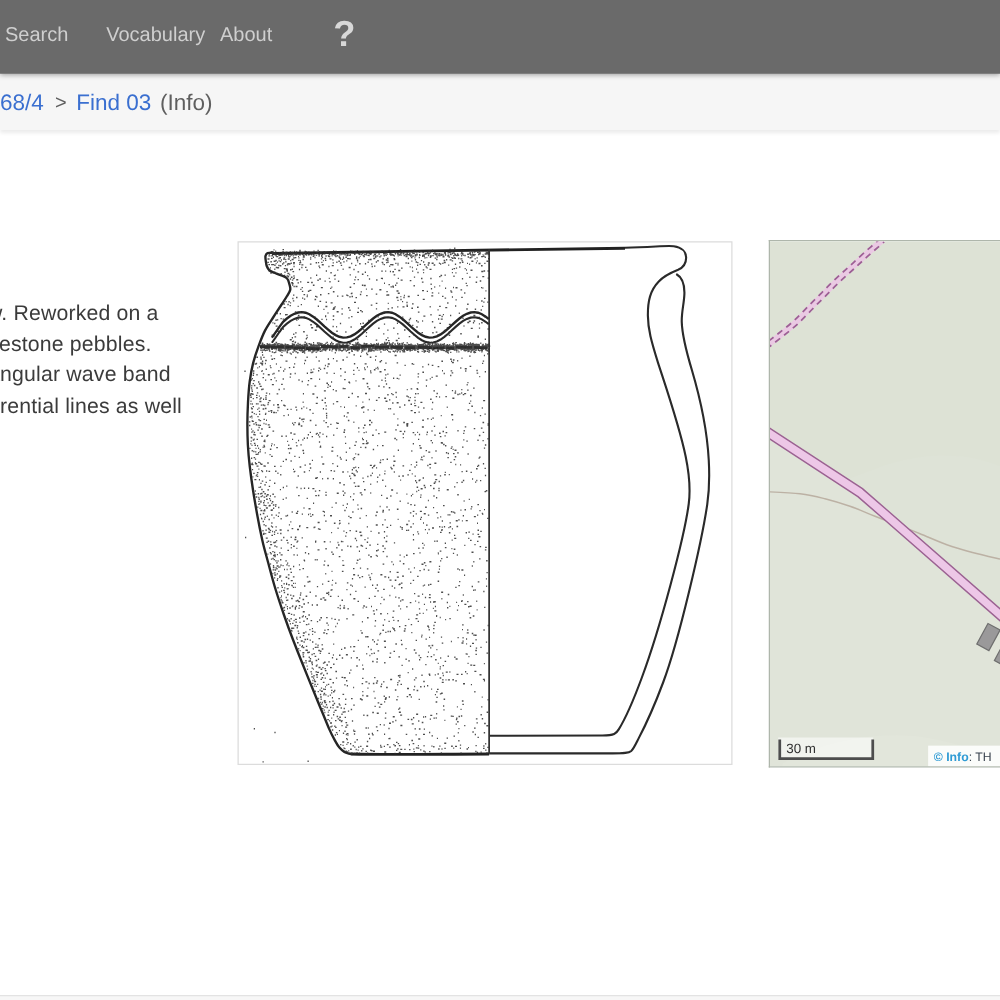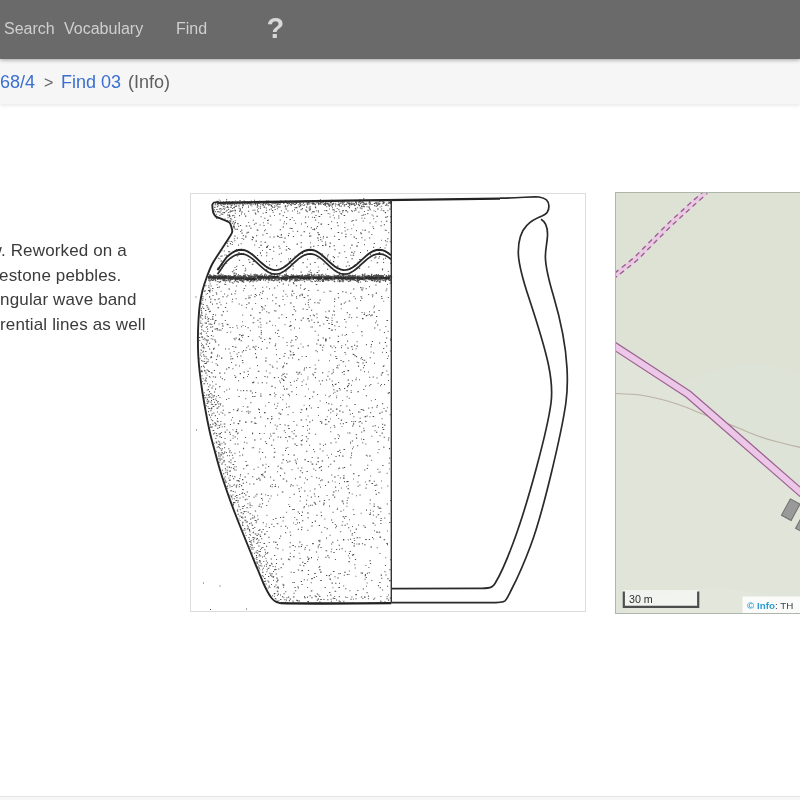--- a/index.html
+++ b/index.html
@@ -10,22 +10,22 @@
 .blue{color:#3a6fd0}
 .gray{color:#5f5f5f}
 .tl{position:absolute;font-size:17px;color:#3b3b3b;white-space:nowrap;letter-spacing:.14px}
 .potbox{position:absolute;left:190px;top:193px;width:394px;height:417px;border:1px solid #dcdcdc;background:#fff}
 .mapbox{position:absolute;left:615px;top:192px;width:185px;height:422px;border:1px solid #aeb6ab;border-right:none;box-sizing:border-box;overflow:hidden}
 .footer{position:absolute;left:0;top:796px;width:800px;height:4px;background:#f7f7f7;border-top:1px solid #e3e3e3}
 </style></head>
 <body>
 <div class="nav">
     <span style="left:4px">Search</span>
-    <span style="left:64px">Vocabulary</span>
-    <span style="left:176px">Find</span>
+    <span style="left:85px">Vocabulary</span>
+    <span style="left:176px">About</span>
     <span style="left:266.5px;top:11.5px;font-size:29px;font-weight:bold;color:#d8d8d8">?</span>
   </div>
 <div class="crumb">
     <span class="blue" style="left:-10px">368/4</span>
     <span class="gray" style="left:44px;font-size:16px;top:15.3px">&gt;</span>
     <span class="blue" style="left:61px">Find 03</span>
     <span class="gray" style="left:128px">(Info)</span>
   </div>
 <div class="tl" style="left:-10.5px;top:241.2px">w. Reworked on a</div>
 <div class="tl" style="left:-15.2px;top:265.8px">mestone pebbles.</div>

